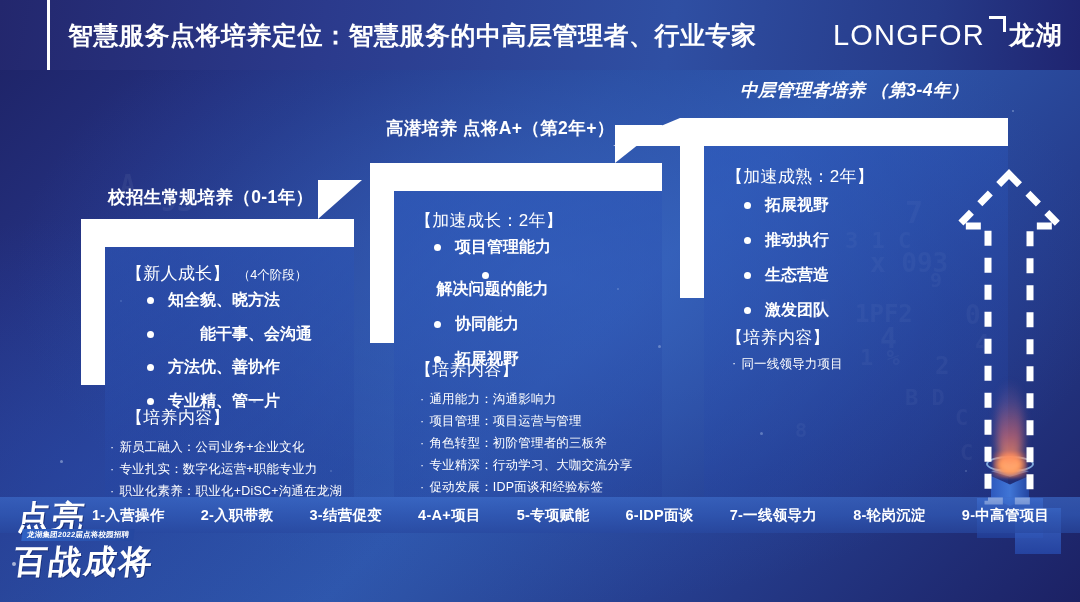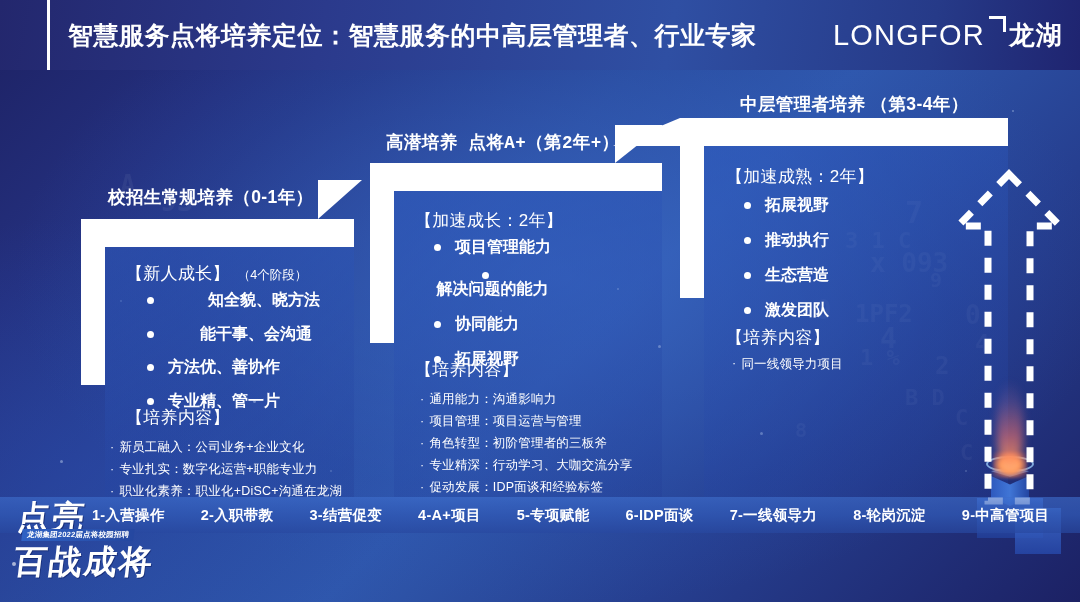--- a/index.html
+++ b/index.html
@@ -250,21 +250,21 @@
     <div class="leftrule"></div>
     <div id="title-text">智慧服务点将培养定位：智慧服务的中高层管理者、行业专家</div>
     <div id="longfor-logo">
       <span class="lf-en">LONGFOR</span>
       <span class="lf-mark"></span>
       <span class="lf-cn">龙湖</span>
     </div>
   </div>
 
   <div class="col">
-    <div class="col-header" style="left:740px; top:92px;">中层管理者培养 （第3-4年）</div>
+    <div class="col-header" style="left:740px; top:78px;font-style:italic;">中层管理者培养 （第3-4年）</div>
     <div class="lbar-h" style="left:680px; top:118px; width:328px; height:28px;"></div>
     <div class="hdr-tri" style="left:613px; top:118px;
          border-bottom:28px solid #ffffff; border-left:67px solid transparent;"></div>
     <div class="lbar-v" style="left:680px; top:146px; width:24px; height:152px;"></div>
     <div class="panel" style="left:704px; top:146px; width:304px; height:351px;"></div>
 
     <div class="sec-title" style="position:absolute; left:726px; top:165px;">
       <span>【加速成熟：2年】</span><span class="sub"></span>
     </div>
     <ul class="bullets" style="position:absolute; left:744px; top:195px;">
@@ -288,21 +288,21 @@
     <div class="sec-title" style="position:absolute; left:726px; top:326px;">【培养内容】</div>
     <ul class="dashlist" style="position:absolute; left:732px; top:356px;">
       <li>
           <span class="tick">·</span>
           <span>同一线领导力项目</span>
         </li>
     </ul>
   </div>
 
   <div class="col">
-    <div class="col-header" style="left:386px; top:130px;font-family:Liberation Mono, monospace;">高潜培养 点将A+（第2年+）</div>
+    <div class="col-header" style="left:386px; top:116px;">高潜培养 点将A+（第2年+）</div>
     <div class="lbar-h" style="left:370px; top:163px; width:292px; height:28px;"></div>
     <div class="hdr-tri" style="left:615px; top:125px;
          border-top:38px solid #ffffff; border-right:48px solid transparent;"></div>
     <div class="lbar-v" style="left:370px; top:191px; width:24px; height:152px;"></div>
     <div class="panel" style="left:394px; top:191px; width:268px; height:306px;"></div>
 
     <div class="sec-title" style="position:absolute; left:415px; top:209px;">
       <span>【加速成长：2年】</span><span class="sub"></span>
     </div>
     <ul class="bullets" style="position:absolute; left:434px; top:237px;">
@@ -353,21 +353,21 @@
     <div class="lbar-h" style="left:81px; top:219px; width:273px; height:28px;"></div>
     <div class="hdr-tri" style="left:318px; top:180px;
          border-top:39px solid #ffffff; border-right:44px solid transparent;"></div>
     <div class="lbar-v" style="left:81px; top:247px; width:24px; height:138px;"></div>
     <div class="panel" style="left:105px; top:247px; width:249px; height:250px;"></div>
 
     <div class="sec-title" style="position:absolute; left:126px; top:262px;">
       <span>【新人成长】</span><span class="sub">（4个阶段）</span>
     </div>
     <ul class="bullets" style="position:absolute; left:147px; top:290px;">
-      <li style="margin-bottom:13px;gap:40px;">
+      <li style="margin-bottom:13px;">
           <span class="dot"></span>
           <span>知全貌、晓方法</span>
         </li>
       <li style="margin-bottom:12px;gap:32px;">
           <span class="dot"></span>
           <span>能干事、会沟通</span>
         </li>
       <li style="margin-bottom:13px;">
           <span class="dot"></span>
           <span>方法优、善协作</span>

